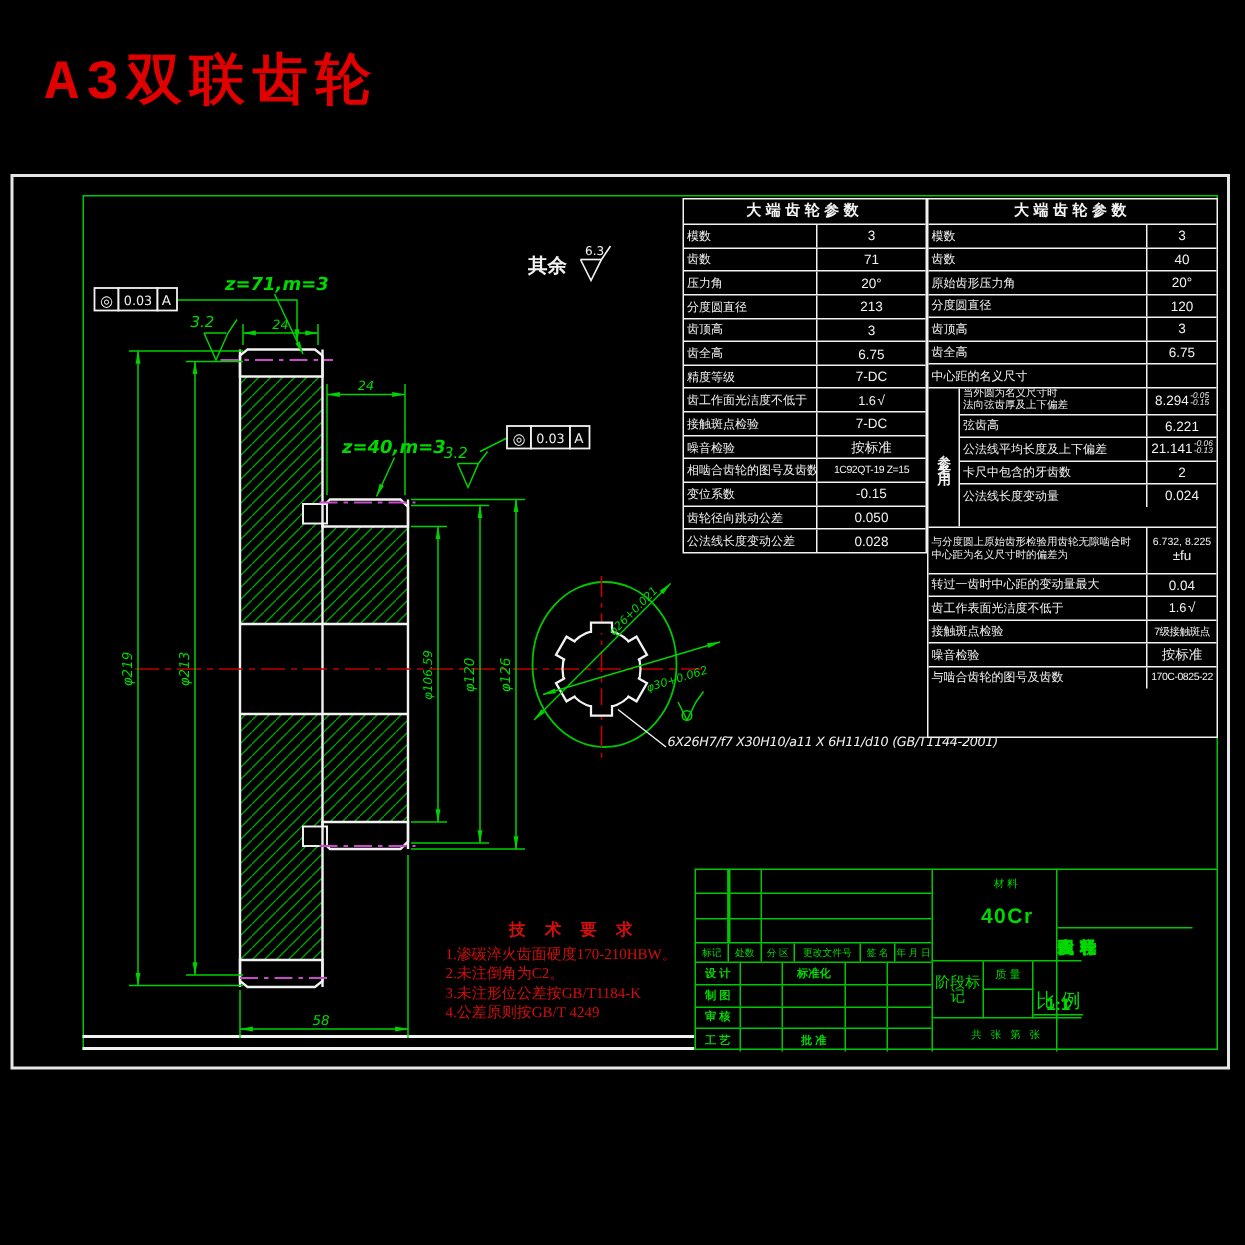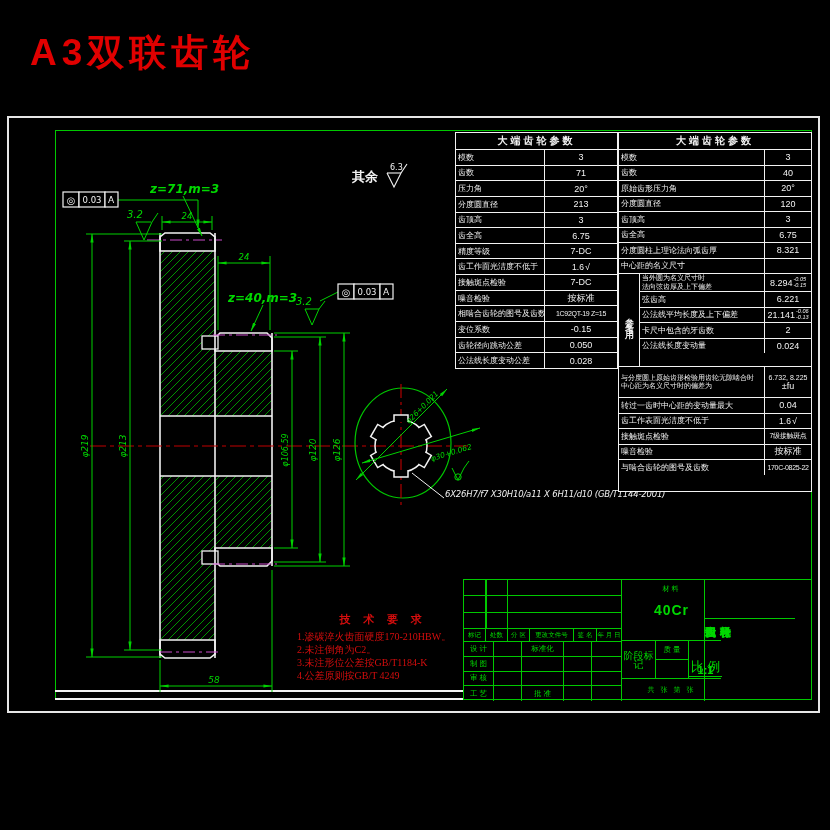--- a/index.html
+++ b/index.html
@@ -7,21 +7,21 @@
     --gt:#00d800;     
     --w:#f2f2f2;      
     --red:#c00000;    
     --req:#d40d0d;    
     --mag:#c84ac8;    
   }
   *{box-sizing:border-box;margin:0;padding:0}
   html,body{background:#000;width:830px;height:830px;overflow:hidden}
   .page{position:absolute;left:0;top:0;width:830px;height:830px;background:#000;
         font-family:"Liberation Sans",sans-serif}
-  .main-title{position:absolute;left:30px;top:28px;font-family:Liberation Sans, sans-serif;
+  .main-title{position:absolute;left:30px;top:28px;font-family:Liberation Mono, monospace;
         font-size:37px;font-weight:bold;color:#e00000;letter-spacing:5px;white-space:nowrap}
   .sheet-outer{position:absolute;left:7px;top:116px;width:813px;height:597px;border:2px solid #e6e6e6}
   .sheet-inner{position:absolute;left:55px;top:130px;width:757px;height:570px;border:1px solid var(--g)}
   .wline{position:absolute;left:55px;width:408px;height:2px;background:var(--w)}
   svg.cad{position:absolute;left:0;top:0;width:830px;height:830px}
 
   
   .ptable{position:absolute;background:#000;border:1px solid var(--w);color:var(--w);display:flex;flex-direction:column}
   .pt-title{height:16px;line-height:15px;text-align:center;font-size:10px;font-weight:bold;letter-spacing:3px;flex:0 0 16px}
   .pt-row{display:flex;border-top:1px solid var(--w);align-items:stretch}
@@ -64,21 +64,21 @@
   .tb-rev{left:0;top:0;width:157px;height:49px}
   .tb-rev .rrow{position:absolute;left:0;width:157px;height:16.3px;border-bottom:1px solid var(--g);display:flex}
   .tb-rev .rrow i{display:block;height:100%;border-right:1px solid var(--g)}
   .tb-revhead{left:0;top:49px;width:157px;height:13px;display:flex;border-bottom:1px solid var(--g)}
   .tb-revhead span{position:static;display:flex;align-items:center;justify-content:center;
         font-size:6.5px;border-right:1px solid var(--g);white-space:nowrap;overflow:hidden}
   .tb-sign{left:0;top:62px;width:157px;height:59px}
   .tb-sign .srow{position:absolute;left:0;width:157px;height:14.75px;border-bottom:1px solid var(--g);display:flex}
   .tb-sign .srow:last-child{border-bottom:none}
   .tb-sign .srow b{position:static;display:flex;align-items:center;justify-content:center;
-        font-weight:normal;font-size:7.5px;border-right:1px solid var(--g);white-space:nowrap}
+        font-weight:bold;font-size:7.5px;border-right:1px solid var(--g);white-space:nowrap}
   .tb-mat{left:157px;top:0;width:100px;height:61px;border-left:1px solid var(--g);border-bottom:1px solid var(--g)}
   .tb-mat .mlab{left:0;top:4px;width:100%;text-align:center;font-size:7px;letter-spacing:2px}
   .tb-mat .mval{left:0;top:22px;width:100%;text-align:center;font-size:14px;font-weight:bold;letter-spacing:1px}
   .tb-stage{left:157px;top:61px;width:100px;height:38px;border-left:1px solid var(--g);border-bottom:1px solid var(--g)}
   .tb-stage .stg{left:0;top:0;width:34px;height:38px;border-right:1px solid var(--g);
         display:flex;align-items:center;justify-content:center;text-align:center;font-size:10px;line-height:9px}
   .tb-stage .q{left:34px;top:0;width:33px;height:19px;border-right:1px solid var(--g);border-bottom:1px solid var(--g);
         display:flex;align-items:center;justify-content:center;font-size:7.5px}
   .tb-stage .r{left:67px;top:17px;width:33px;height:19px;border-bottom:1px solid var(--g);
         display:flex;align-items:center;justify-content:center;font-size:13px}
@@ -333,24 +333,20 @@
       </div>
     <div class="pt-row">
         <div class="pt-l">齿顶高</div>
         <div class="pt-v">3</div>
       </div>
     <div class="pt-row">
         <div class="pt-l">齿全高</div>
         <div class="pt-v">6.75</div>
       </div>
     <div class="pt-row">
-        <div class="pt-l">分度圆柱上理论法向弧齿厚</div>
-        <div class="pt-v">8.321</div>
-      </div>
-    <div class="pt-row">
         <div class="pt-l">中心距的名义尺寸</div>
         <div class="pt-v"></div>
       </div>
 
     <div class="grp">
       <div class="grp-ref">参考用</div>
       <div class="grp-body">
         <div class="pt-row">
           <div class="twolabel">
             <div>当外圆为名义尺寸时</div>

